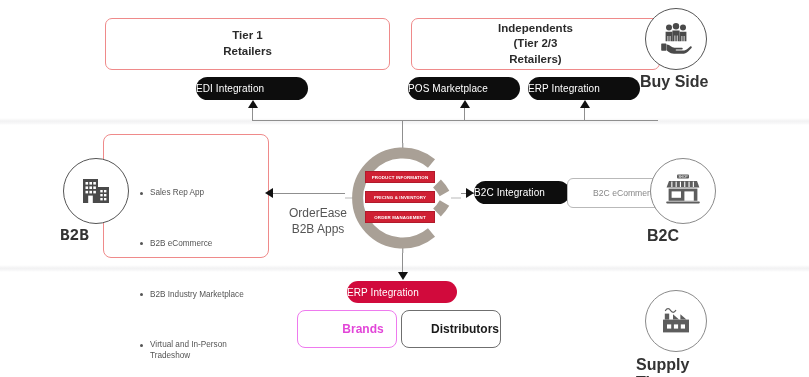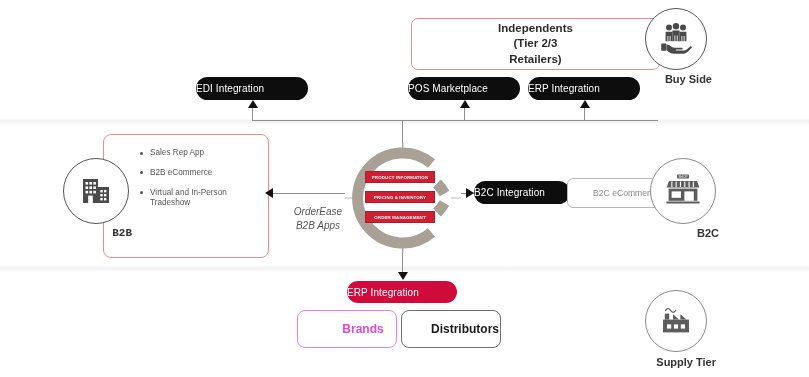--- a/index.html
+++ b/index.html
@@ -48,37 +48,37 @@
     position: absolute;
     border-radius: 50%;
     background: #ffffff;
     border: 1.3px solid #555;
     display: flex; align-items: center; justify-content: center;
     z-index: 6;
   }
   .circ.gray { border-color: #8a8a8a; }
   .circ-label {
     position: absolute;
-    text-align: right;
-    font-size: 11px;
+    text-align: left;
+    font-size: 16px;
     font-weight: bold;
     color: #333;
     z-index: 6;
   }
 
   
   #b2b-box {
     position: absolute; left: 103px; top: 134px; width: 166px; height: 124px;
     border: 1.3px solid #ef8a8a; border-radius: 8px; background: #fff;
   }
   #b2b-list {
     position: absolute; left: 140px; top: 148px; width: 120px;
     font-size: 8.2px; color: #555; line-height: 1.32; z-index: 5;
   }
-  #b2b-list li { list-style: none; position: relative; padding-left: 10px; margin-bottom: 9px; }
+  #b2b-list li { list-style: none; position: relative; padding-left: 10px; margin-bottom: 9px; margin-top: 40px; }
   #b2b-list li:before {
     content: ""; position: absolute; left: 0; top: 3.6px;
     width: 3px; height: 3px; border-radius: 50%; background: #555;
   }
 
   
   #hub { position: absolute; left: 345px; top: 143px; width: 116px; height: 110px; z-index: 4; }
   .hub-bar {
     position: absolute; left: 20px; width: 70px; height: 12px;
     background: #cf2033; border: 1px solid #b11a2b;
@@ -86,21 +86,21 @@
     letter-spacing: .15px;
     display: flex; align-items: center; justify-content: center;
     white-space: nowrap;
   }
   #hub-bar-0 { top: 28px; }
   #hub-bar-1 { top: 48px; }
   #hub-bar-2 { top: 68px; }
 
   #hub-caption {
     position: absolute; left: 283px; top: 205px; width: 70px;
-    text-align: center; font-size: 10px; color: #555; line-height: 1.35; z-index: 5; font-style: italic;
+    text-align: center; font-size: 12px; color: #555; line-height: 1.35; z-index: 5;
   }
 
   
   .ln { position: absolute; background: #8f8f8f; }
   .ln-v { width: 1.2px; }
   .ln-h { height: 1.2px; }
   .arw { position: absolute; width: 0; height: 0; }
   .arw-up    { border-left: 5px solid transparent; border-right: 5px solid transparent; border-bottom: 8px solid #111; }
   .arw-down  { border-left: 5px solid transparent; border-right: 5px solid transparent; border-top: 8px solid #111; }
   .arw-left  { border-top: 5px solid transparent; border-bottom: 5px solid transparent; border-right: 8px solid #111; }
@@ -126,20 +126,26 @@
   svg { display: block; }
 </style>
 </head>
 <body>
 
 <div id="stage">
 
   <div class="band-sep" id="sep-top"></div>
   <div class="band-sep" id="sep-bottom"></div>
 
+  <div class="rbox" id="tier1-box" style="left:105px; top:18px; width:285px; height:52px;">
+    <div>
+      <div>Tier 1</div>
+      <div>Retailers</div>
+    </div>
+  </div>
 
   <div class="rbox" id="independents-box" style="left:411px; top:18px; width:249px; height:52px;">
     <div>
       <div>Independents</div>
       <div>(Tier 2/3</div>
       <div>Retailers)</div>
     </div>
   </div>
 
   <div class="circ" style="left:645px; top:8px; width:62px; height:62px;">
@@ -177,20 +183,21 @@
   <div class="ln ln-v" style="left:584px; top:106px; height:15px;"></div>
   <div class="arw arw-up" style="left:247.5px; top:100px;"></div>
   <div class="arw arw-up" style="left:459.5px; top:100px;"></div>
   <div class="arw arw-up" style="left:579.5px; top:100px;"></div>
 
   <div id="b2b-box"></div>
 
   <ul id="b2b-list">
     <li>Sales Rep App</li>
     <li>B2B eCommerce</li>
+    <li>B2B Industry Marketplace</li>
     <li>Virtual and In-Person Tradeshow</li>
   </ul>
 
   <div class="circ" style="left:63px; top:158px; width:66px; height:66px;">
     <span>
       <svg width="40" height="40" viewBox="0 0 40 40">
         <g fill="#4a4a4a">
           <path d="M7 8h15v24H7z"></path>
           <path d="M22 16h11v16H22z"></path>
           <g fill="#ffffff">

